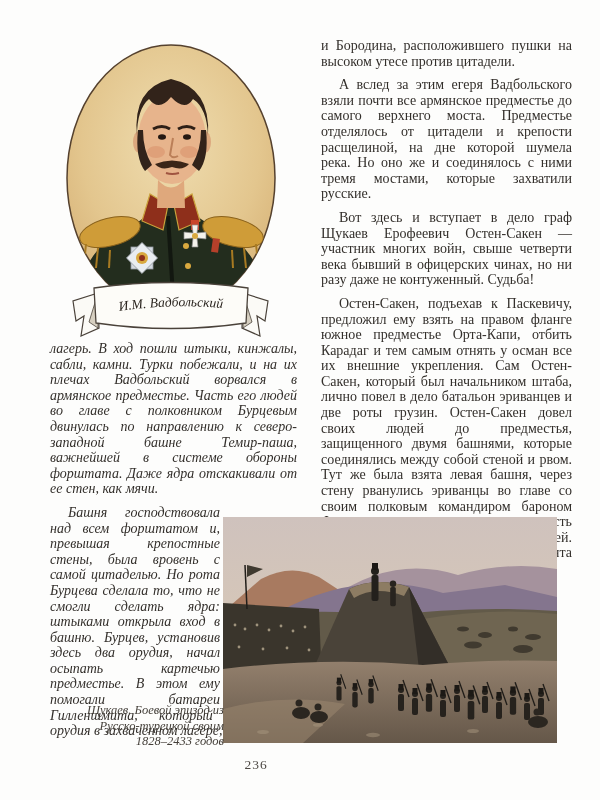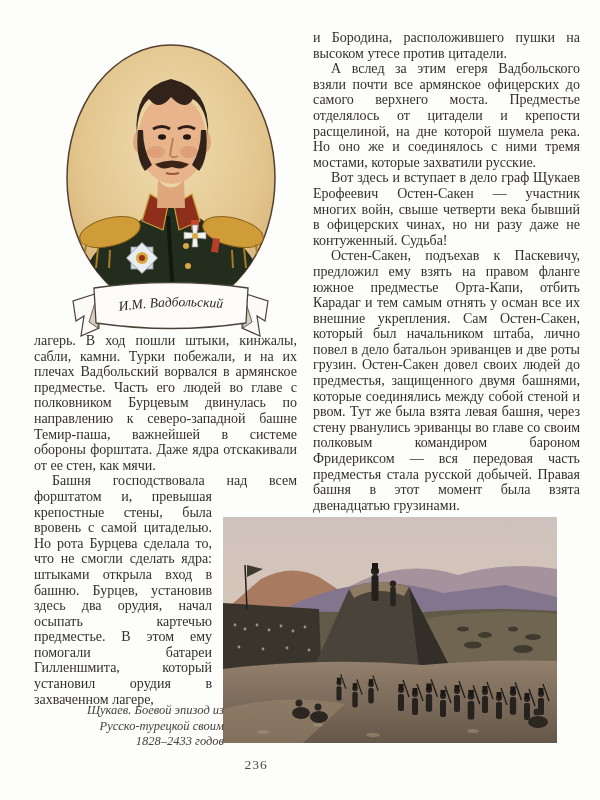--- a/index.html
+++ b/index.html
@@ -13,24 +13,24 @@
     font-family: "Liberation Serif", "DejaVu Serif", serif;
     color: #35302c;
   }
   .bodytext {
     font-size: 14px;
     line-height: 15.6px;
     text-align: justify;
     hyphens: none;
     color: #332f2b;
   }
-  .bodytext p { margin: 0; }
+  .bodytext p { margin: 8px; }
   .bodytext p.indent { text-indent: 18px; }
   .col-right { position: absolute; left: 313px; top: 30px; width: 267px; }
-  .col-left  { position: absolute; left: 34px;  top: 333px; width: 263px; }
+  .col-left  { position: absolute; left: 42px;  top: 333px; width: 263px; font-style: italic; }
   .spacer-top { float: right; clear: right; width: 0; height: 170px; }
   .spacer-painting { float: right; clear: right; width: 85px; height: 200px; }
   .portrait-figure { position: absolute; left: 58px; top: 38px; width: 225px; height: 300px; }
   .painting { position: absolute; left: 223px; top: 517px; width: 334px; height: 226px; }
   .painting-caption {
     position: absolute; left: 52px; top: 703px; width: 172px;
     font-style: italic; font-size: 12.5px; line-height: 15.5px;
     text-align: right; color: #45403a;
   }
   .page-number {
@@ -128,21 +128,21 @@
         <path id="bannerArc" d="M44,276 Q113,263 182,272" fill="none"></path>
         <text font-size="13.5" font-style="italic" fill="#2c2620" font-family="&quot;Liberation Serif&quot;,&quot;DejaVu Serif&quot;,serif">
           <textPath href="#bannerArc" startOffset="50%" text-anchor="middle">И.М. Вадбольский</textPath>
         </text>
       </g>
     </svg>
   </div>
 
   <div class="col-right bodytext">
     <p>и Бородина, расположившего пушки на высоком утесе против цитадели.</p>
-    <p class="indent">А вслед за этим егеря Вадбольского взяли почти все армянское офицерских до самого верхнего моста. Предместье отделялось от цитадели и крепости расщелиной, на дне которой шумела река. Но оно же и соединялось с ними тремя мостами, которые захватили русские.</p>
+    <p class="indent">А вслед за этим егеря Вадбольского взяли почти все армянское предместье до самого верхнего моста. Предместье отделялось от цитадели и крепости расщелиной, на дне которой шумела река. Но оно же и соединялось с ними тремя мостами, которые захватили русские.</p>
     <p class="indent">Вот здесь и вступает в дело граф Щукаев Ерофеевич Остен-Сакен — участник многих войн, свыше четверти века бывший в офицерских чинах, но ни разу даже не контуженный. Судьба!</p>
     <p class="indent">Остен-Сакен, подъехав к Паскевичу, предложил ему взять на правом фланге южное предместье Орта-Капи, отбить Карадаг и тем самым отнять у осман все их внешние укрепления. Сам Остен-Сакен, который был начальником штаба, лично повел в дело батальон эриванцев и две роты грузин. Остен-Сакен довел своих людей до предместья, защищенного двумя башнями, которые соединялись между собой стеной и рвом. Тут же была взята левая башня, через стену рванулись эриванцы во главе со своим полковым командиром бароном Фридериксом — вся передовая часть предместья стала русской добычей. Правая башня в этот момент была взята двенадцатью грузинами.</p>
   </div>
 
   <div class="col-left bodytext">
     <div class="spacer-top"></div>
     <div class="spacer-painting"></div>
     <p>лагерь. В ход пошли штыки, кинжалы, сабли, камни. Турки побежали, и на их плечах Вадбольский ворвался в армянское предместье. Часть его людей во главе с полковником Бурцевым двинулась по направлению к северо-западной башне Темир-паша, важнейшей в системе обороны форштата. Даже ядра отскакивали от ее стен, как мячи.</p>
     <p class="indent">Башня господствовала над всем форштатом и, превышая крепостные стены, была вровень с самой цитаделью. Но рота Бурцева сделала то, что не смогли сделать ядра: штыками открыла вход в башню. Бурцев, установив здесь два орудия, начал осыпать картечью предместье. В этом ему помогали батареи Гилленшмита, который установил орудия в захваченном лагере,</p>
   </div>

